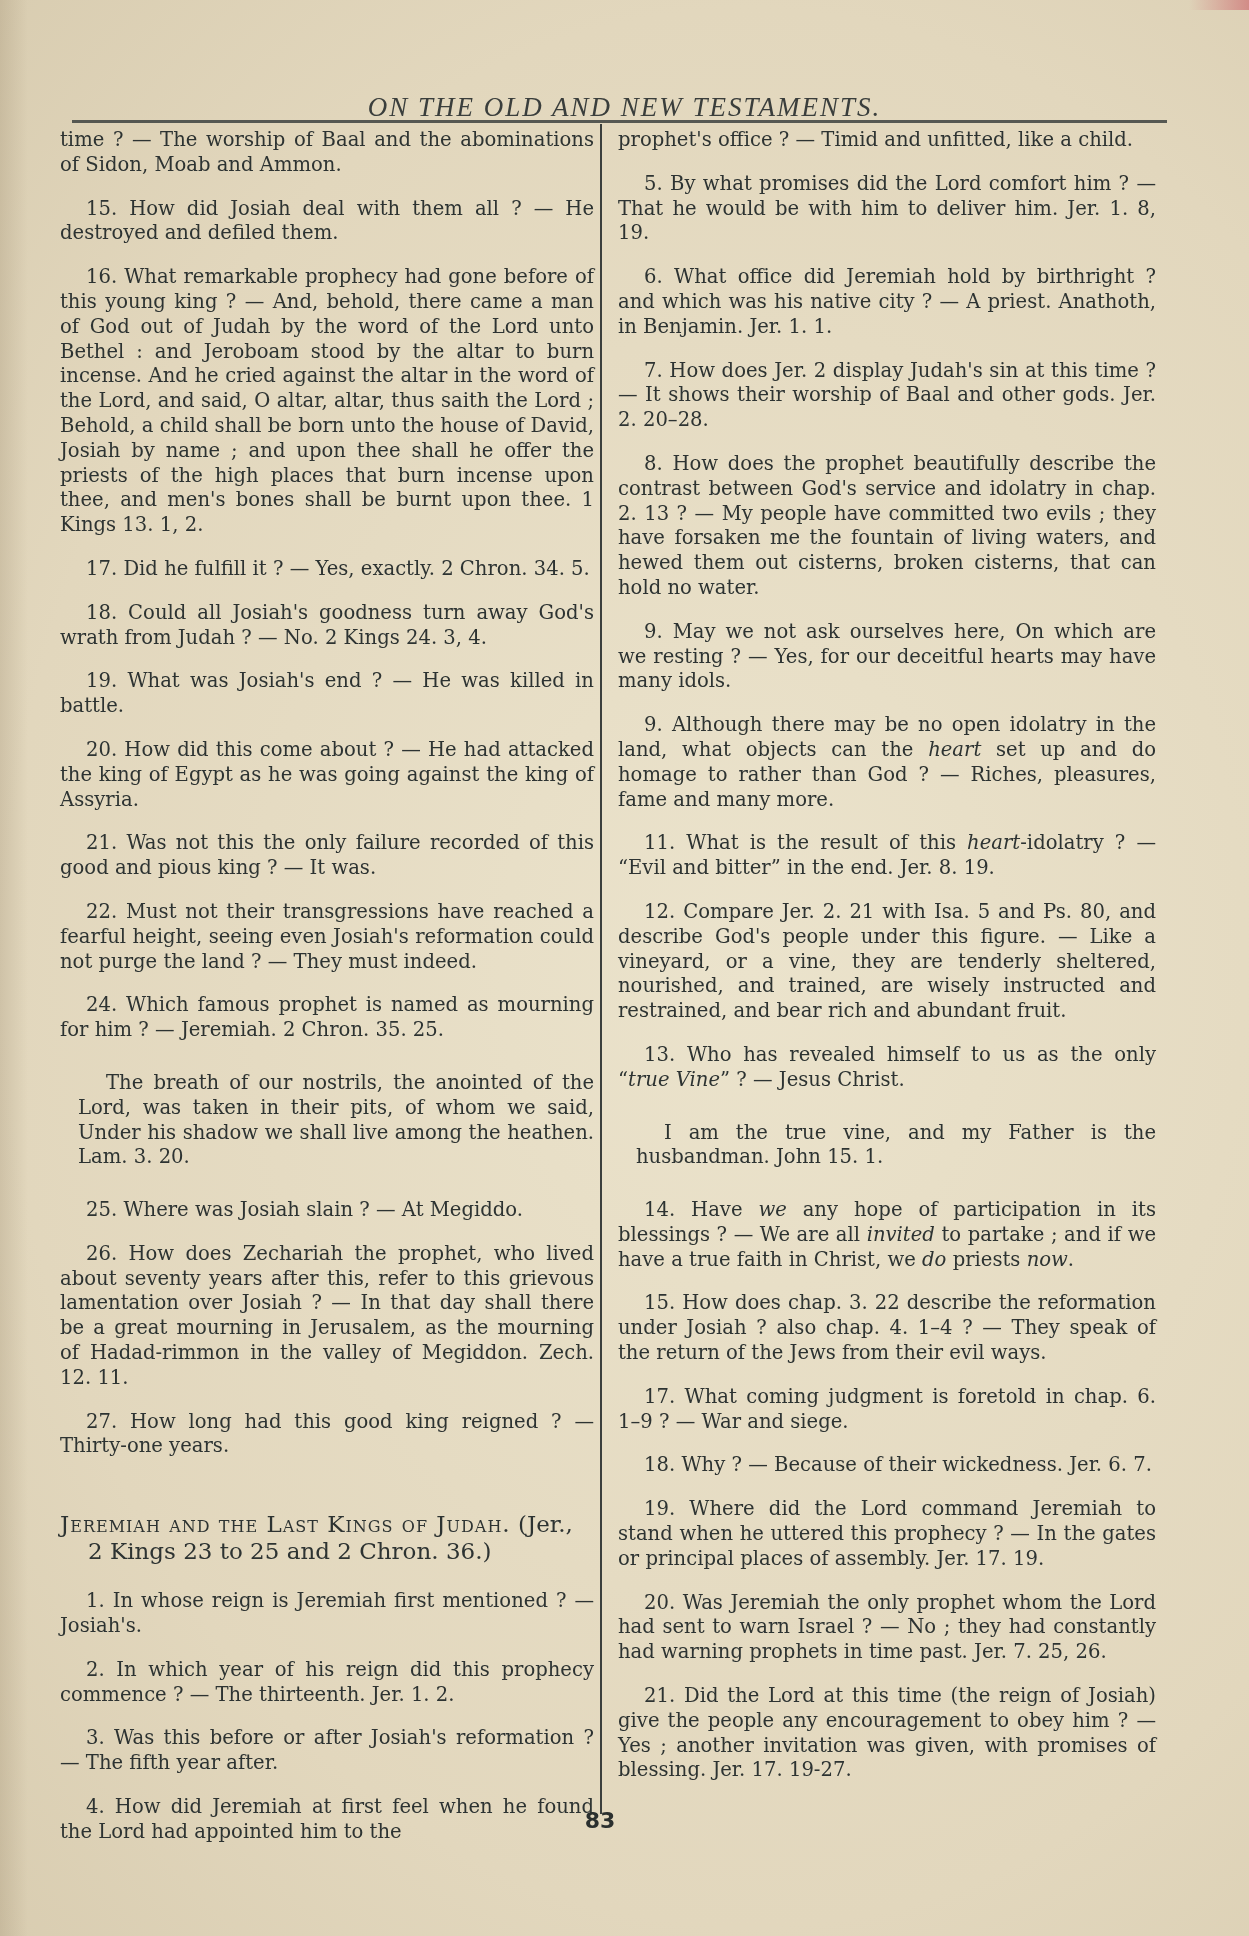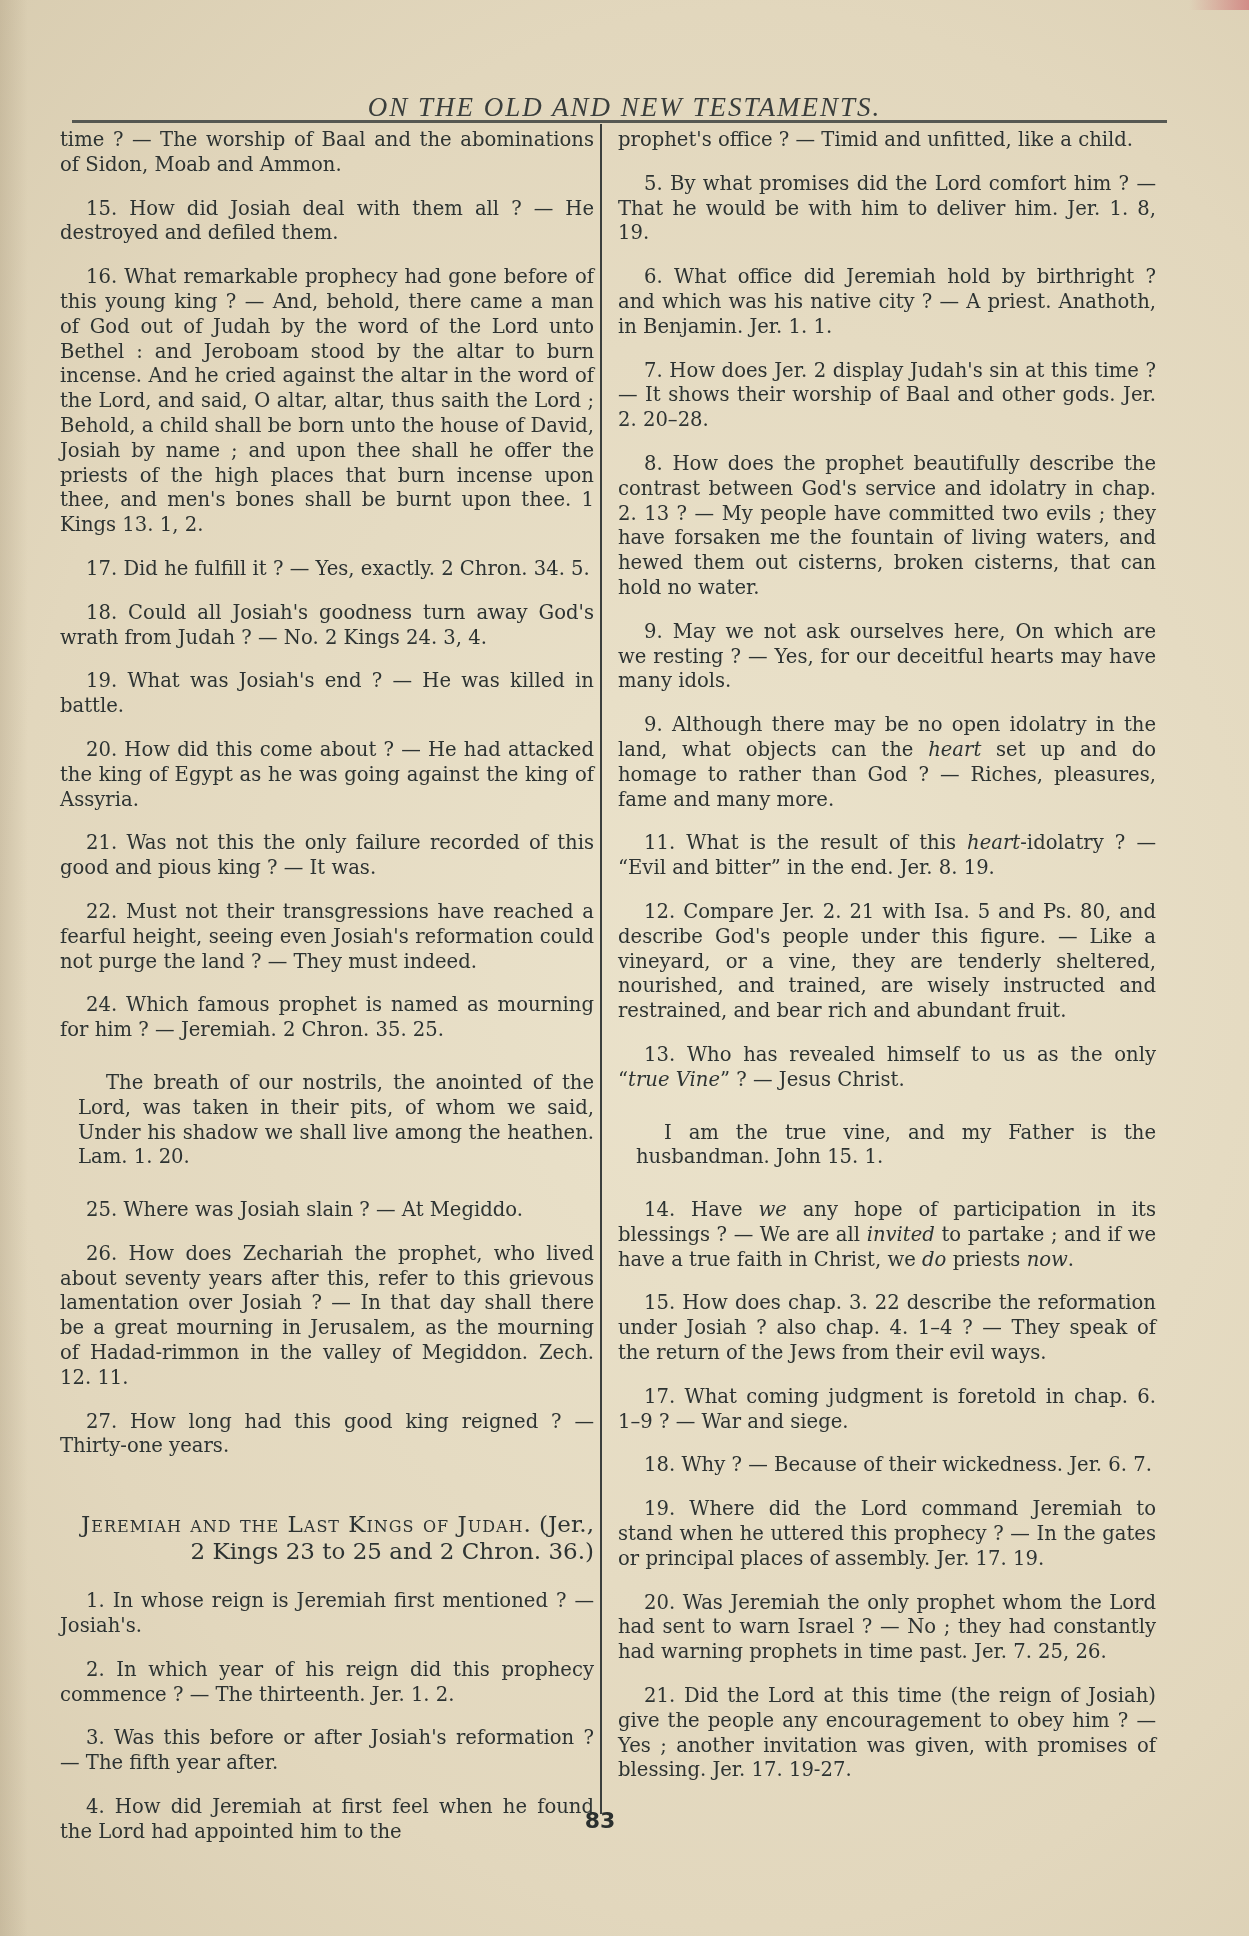--- a/index.html
+++ b/index.html
@@ -45,21 +45,21 @@
   .para.q { text-indent: 26px; margin-top: 19px; }
   .cont { text-indent: 0; }
   .quote {
     margin: 28px 0 28px 0; padding-left: 28px; text-indent: 0;
   }
   .quote.indent-first { text-indent: 28px; padding-left: 18px; }
   .section-head {
     margin: 52px 0 24px 0;
     font-size: 23px; line-height: 27px;
     padding-left: 28px; text-indent: -28px;
-    text-align: right;
+    text-align: left;
   }
   .sc { font-variant: small-caps; letter-spacing: 1px; }
   .page-number {
     position: absolute; top: 1808px; left: 0; width: 1200px;
     text-align: center;
     font-family: "DejaVu Sans", "Liberation Sans", sans-serif;
     font-weight: bold; font-size: 22px; color: #2b302f;
   }
   i, em { font-style: italic; }
 </style>
@@ -76,21 +76,21 @@
   <p class="para cont">time ? — The worship of Baal and the abominations of Sidon, Moab and Ammon.</p>
   <p class="para q">15. How did Josiah deal with them all ? — He destroyed and defiled them.</p>
   <p class="para q">16. What remarkable prophecy had gone before of this young king ? — And, behold, there came a man of God out of Judah by the word of the Lord unto Bethel : and Jeroboam stood by the altar to burn incense. And he cried against the altar in the word of the Lord, and said, O altar, altar, thus saith the Lord ; Behold, a child shall be born unto the house of David, Josiah by name ; and upon thee shall he offer the priests of the high places that burn incense upon thee, and men's bones shall be burnt upon thee. 1 Kings 13. 1, 2.</p>
   <p class="para q">17. Did he fulfill it ? — Yes, exactly. 2 Chron. 34. 5.</p>
   <p class="para q">18. Could all Josiah's goodness turn away God's wrath from Judah ? — No. 2 Kings 24. 3, 4.</p>
   <p class="para q">19. What was Josiah's end ? — He was killed in battle.</p>
   <p class="para q">20. How did this come about ? — He had attacked the king of Egypt as he was going against the king of Assyria.</p>
   <p class="para q">21. Was not this the only failure recorded of this good and pious king ? — It was.</p>
   <p class="para q">22. Must not their transgressions have reached a fearful height, seeing even Josiah's reformation could not purge the land ? — They must indeed.</p>
   <p class="para q">24. Which famous prophet is named as mourning for him ? — Jeremiah. 2 Chron. 35. 25.</p>
-  <p class="para quote indent-first">The breath of our nostrils, the anointed of the Lord, was taken in their pits, of whom we said, Under his shadow we shall live among the heathen. Lam. 1. 20.</p>
+  <p class="para quote indent-first">The breath of our nostrils, the anointed of the Lord, was taken in their pits, of whom we said, Under his shadow we shall live among the heathen. Lam. 3. 20.</p>
   <p class="para q">25. Where was Josiah slain ? — At Megiddo.</p>
   <p class="para q">26. How does Zechariah the prophet, who lived about seventy years after this, refer to this grievous lamentation over Josiah ? — In that day shall there be a great mourning in Jerusalem, as the mourning of Hadad-rimmon in the valley of Megiddon. Zech. 12. 11.</p>
   <p class="para q">27. How long had this good king reigned ? — Thirty-one years.</p>
   <div class="section-head">
     <span class="sc">Jeremiah and the Last Kings of Judah.</span>
     <span>(Jer., 2 Kings 23 to 25 and 2 Chron. 36.)</span>
   </div>
   <p class="para q">1. In whose reign is Jeremiah first mentioned ? — Josiah's.</p>
   <p class="para q">2. In which year of his reign did this prophecy commence ? — The thirteenth. Jer. 1. 2.</p>
   <p class="para q">3. Was this before or after Josiah's reformation ? — The fifth year after.</p>

